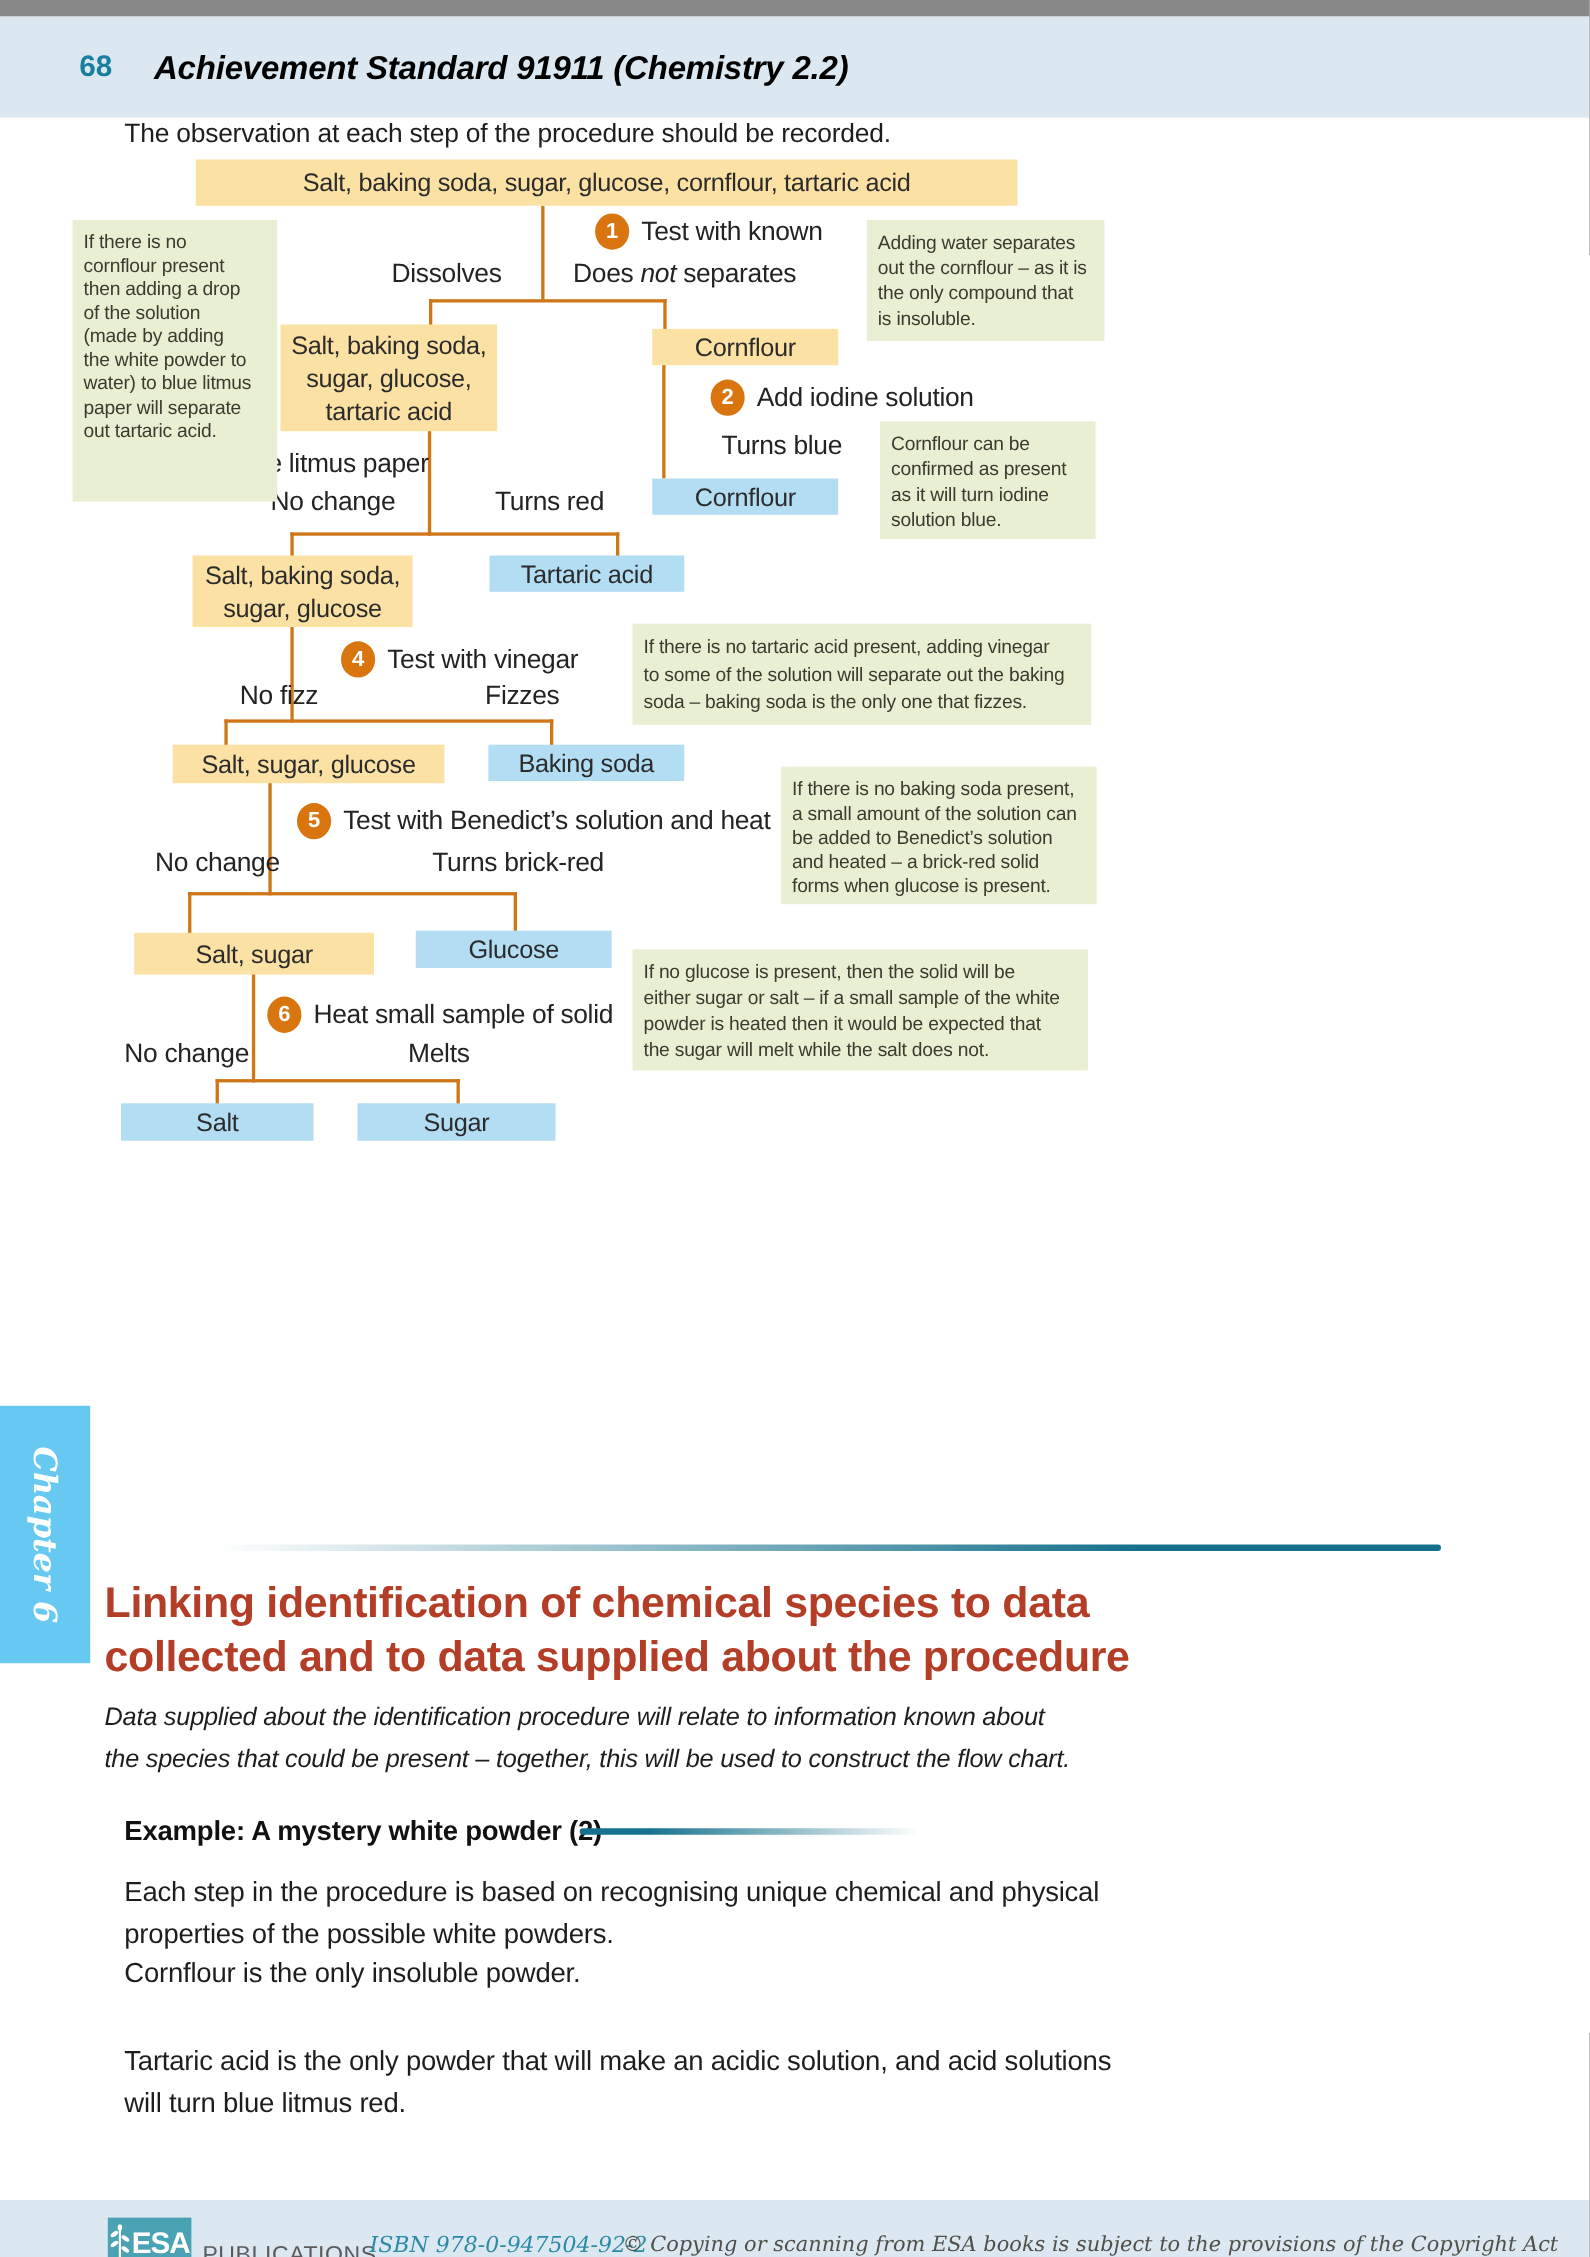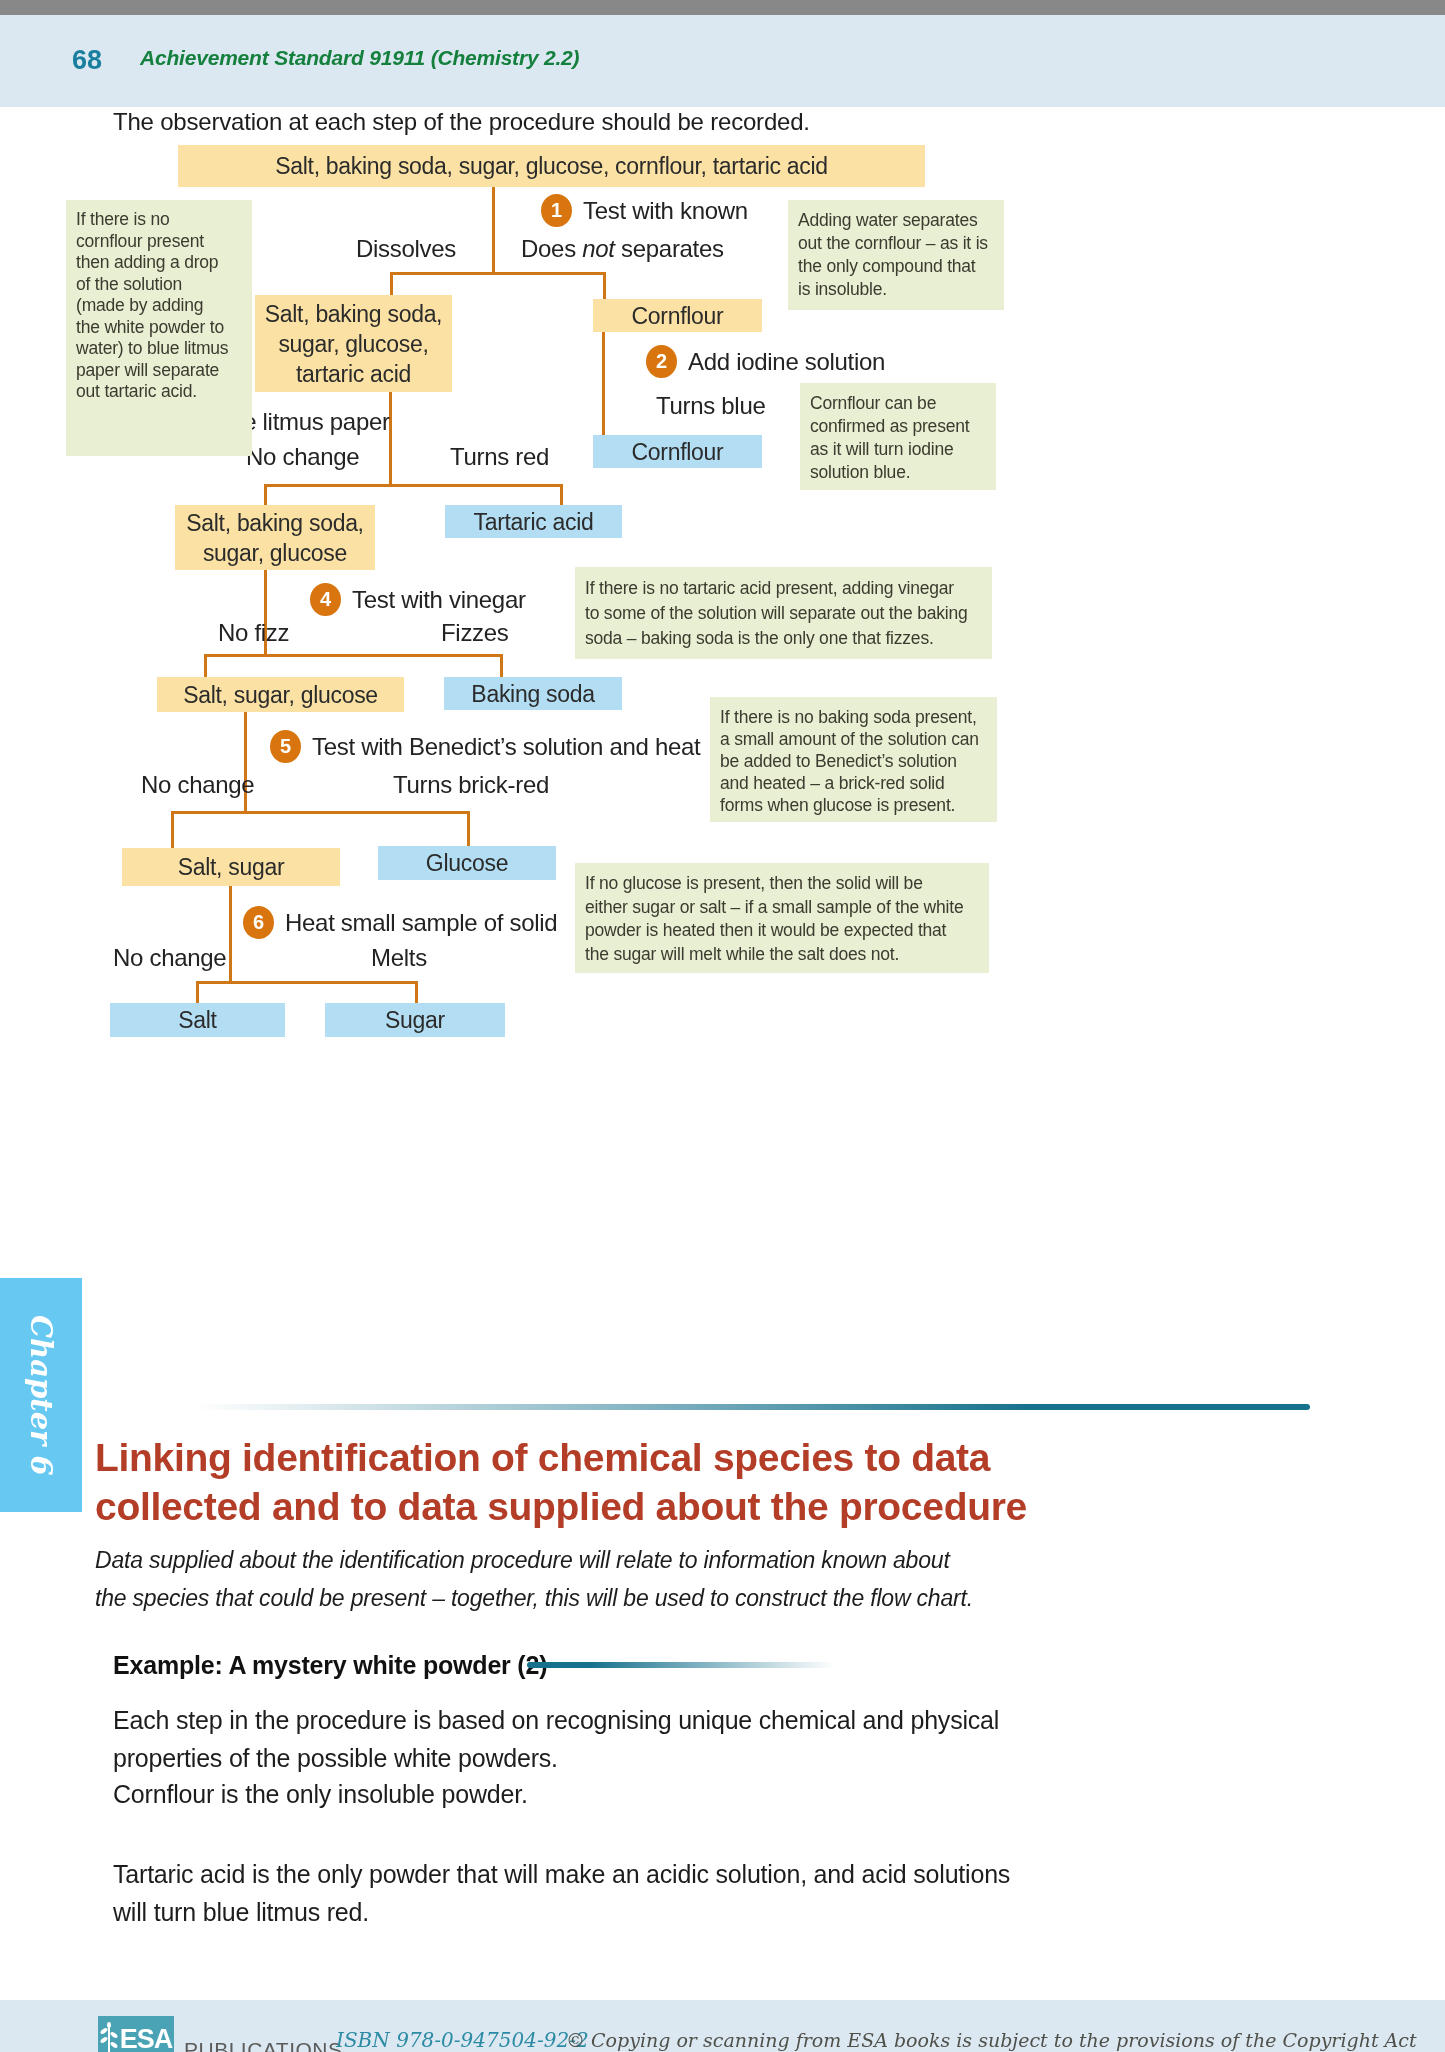--- a/index.html
+++ b/index.html
@@ -4,21 +4,21 @@
 <style>
   html,body{margin:0;padding:0;background:#888;}
   #canvas{
     position:relative;width:1445px;height:2052px;margin:15px auto;
     background:#ffffff;overflow:hidden;
     font-family:"Liberation Sans",sans-serif;color:#232323;
   }
   .abs{position:absolute;}
   .band{background:#dbe8f1;}
   .pgnum{font-size:27px;font-weight:bold;color:#1a7f9e;}
-  .htitle{font-size:21px;font-weight:bold;font-style:italic;color:#15803d;letter-spacing:-0.2px;}
+  .htitle{font-size:30px;font-weight:bold;font-style:italic;color:#000000;letter-spacing:-0.2px;}
   .body-text{font-size:24px;color:#1d1d1d;letter-spacing:-0.2px;line-height:38px;white-space:pre-line;}
   .ybox,.bbox{
     display:flex;align-items:center;justify-content:center;text-align:center;
     font-size:23px;color:#2b2b2b;letter-spacing:-0.3px;line-height:30px;white-space:pre;
   }
   .ybox{background:#fbe2a4;}
   .bbox{background:#b3ddf2;}
   .note{
     background:#e9efd3;color:#3b3b2f;font-size:17.5px;letter-spacing:-0.2px;
     white-space:pre;padding:9px 10px;box-sizing:border-box;

